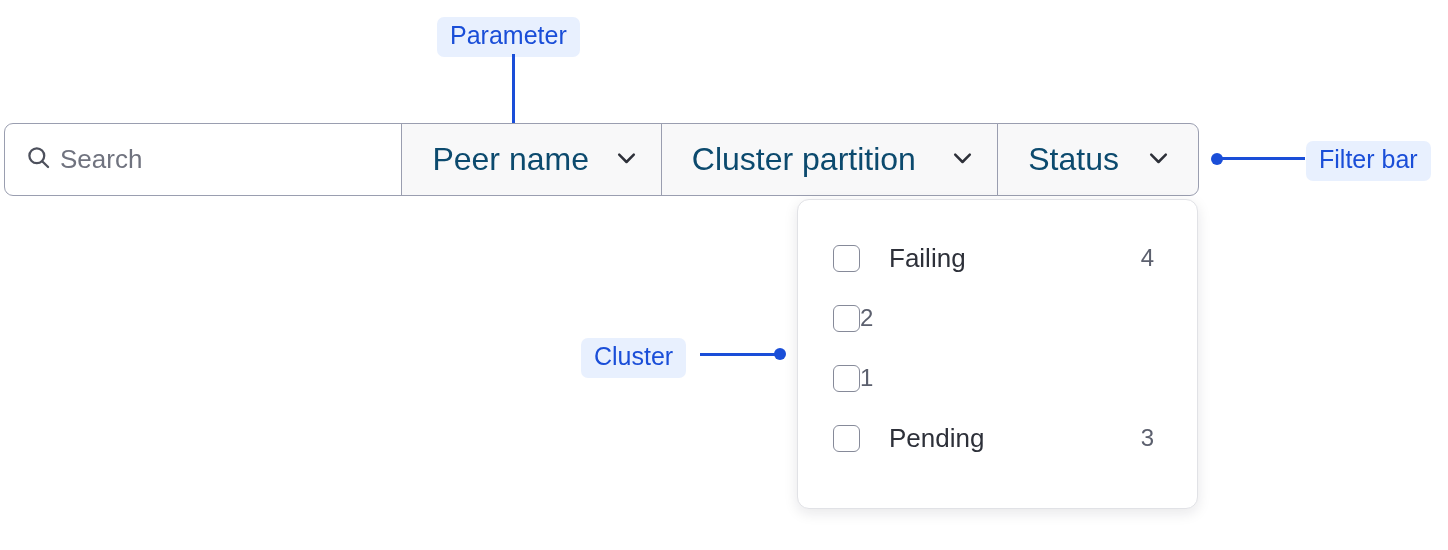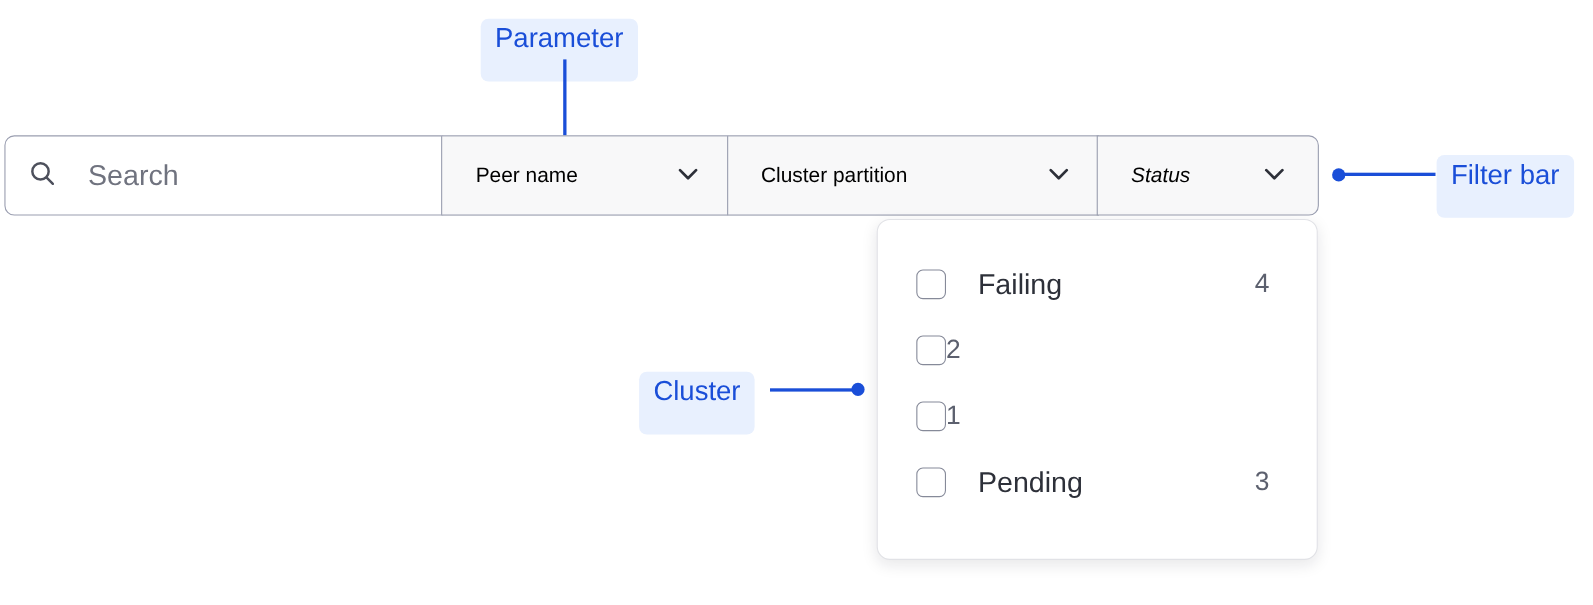--- a/index.html
+++ b/index.html
@@ -17,21 +17,21 @@
   }
 
   
   .anno-chip {
     position: absolute;
     background: #e8f0fe;
     color: #1a4ed8;
     font-size: 25px;
     font-family: "Liberation Sans", sans-serif;
     border-radius: 7px;
-    padding: 5px 13px 24px 13px;
+    padding: 5px 13px 7px 13px;
     white-space: nowrap;
     line-height: 1.1;
     box-sizing: border-box;
   }
   .anno-line-v {
     position: absolute;
     background: #1a4ed8;
     width: 3px;
   }
   .anno-line-h {
@@ -63,35 +63,35 @@
     border: 1.6px solid #9a9eb0;
     background: #f8f8f9;
     margin-left: -1.6px;
   }
   .fb-search {
     width: 399px;
     background: #ffffff;
     border-radius: 9px 0 0 9px;
     margin-left: 0;
     padding-left: 20px;
-    gap: 28px;
+    gap: 8px;
   }
   .fb-search .ph {
     color: #70737f;
     font-size: 26px;
   }
   .fb-dd {
     padding: 0 22px 0 30px;
     gap: 24px;
     justify-content: space-between;
   }
-  .fb-dd.last { border-radius: 0 9px 9px 0; padding-right: 26px; font-style: italic; }
+  .fb-dd.last { border-radius: 0 9px 9px 0; padding-right: 26px; }
   .fb-dd .lbl {
-    color: #000000;
-    font-size: 19px;
+    color: #0c4a6e;
+    font-size: 32px;
     white-space: nowrap;
   }
   .chev { flex: 0 0 auto; display: block; }
 
   
   #status-panel {
     position: absolute;
     left: 797px;
     top: 199px;
     width: 401px;

